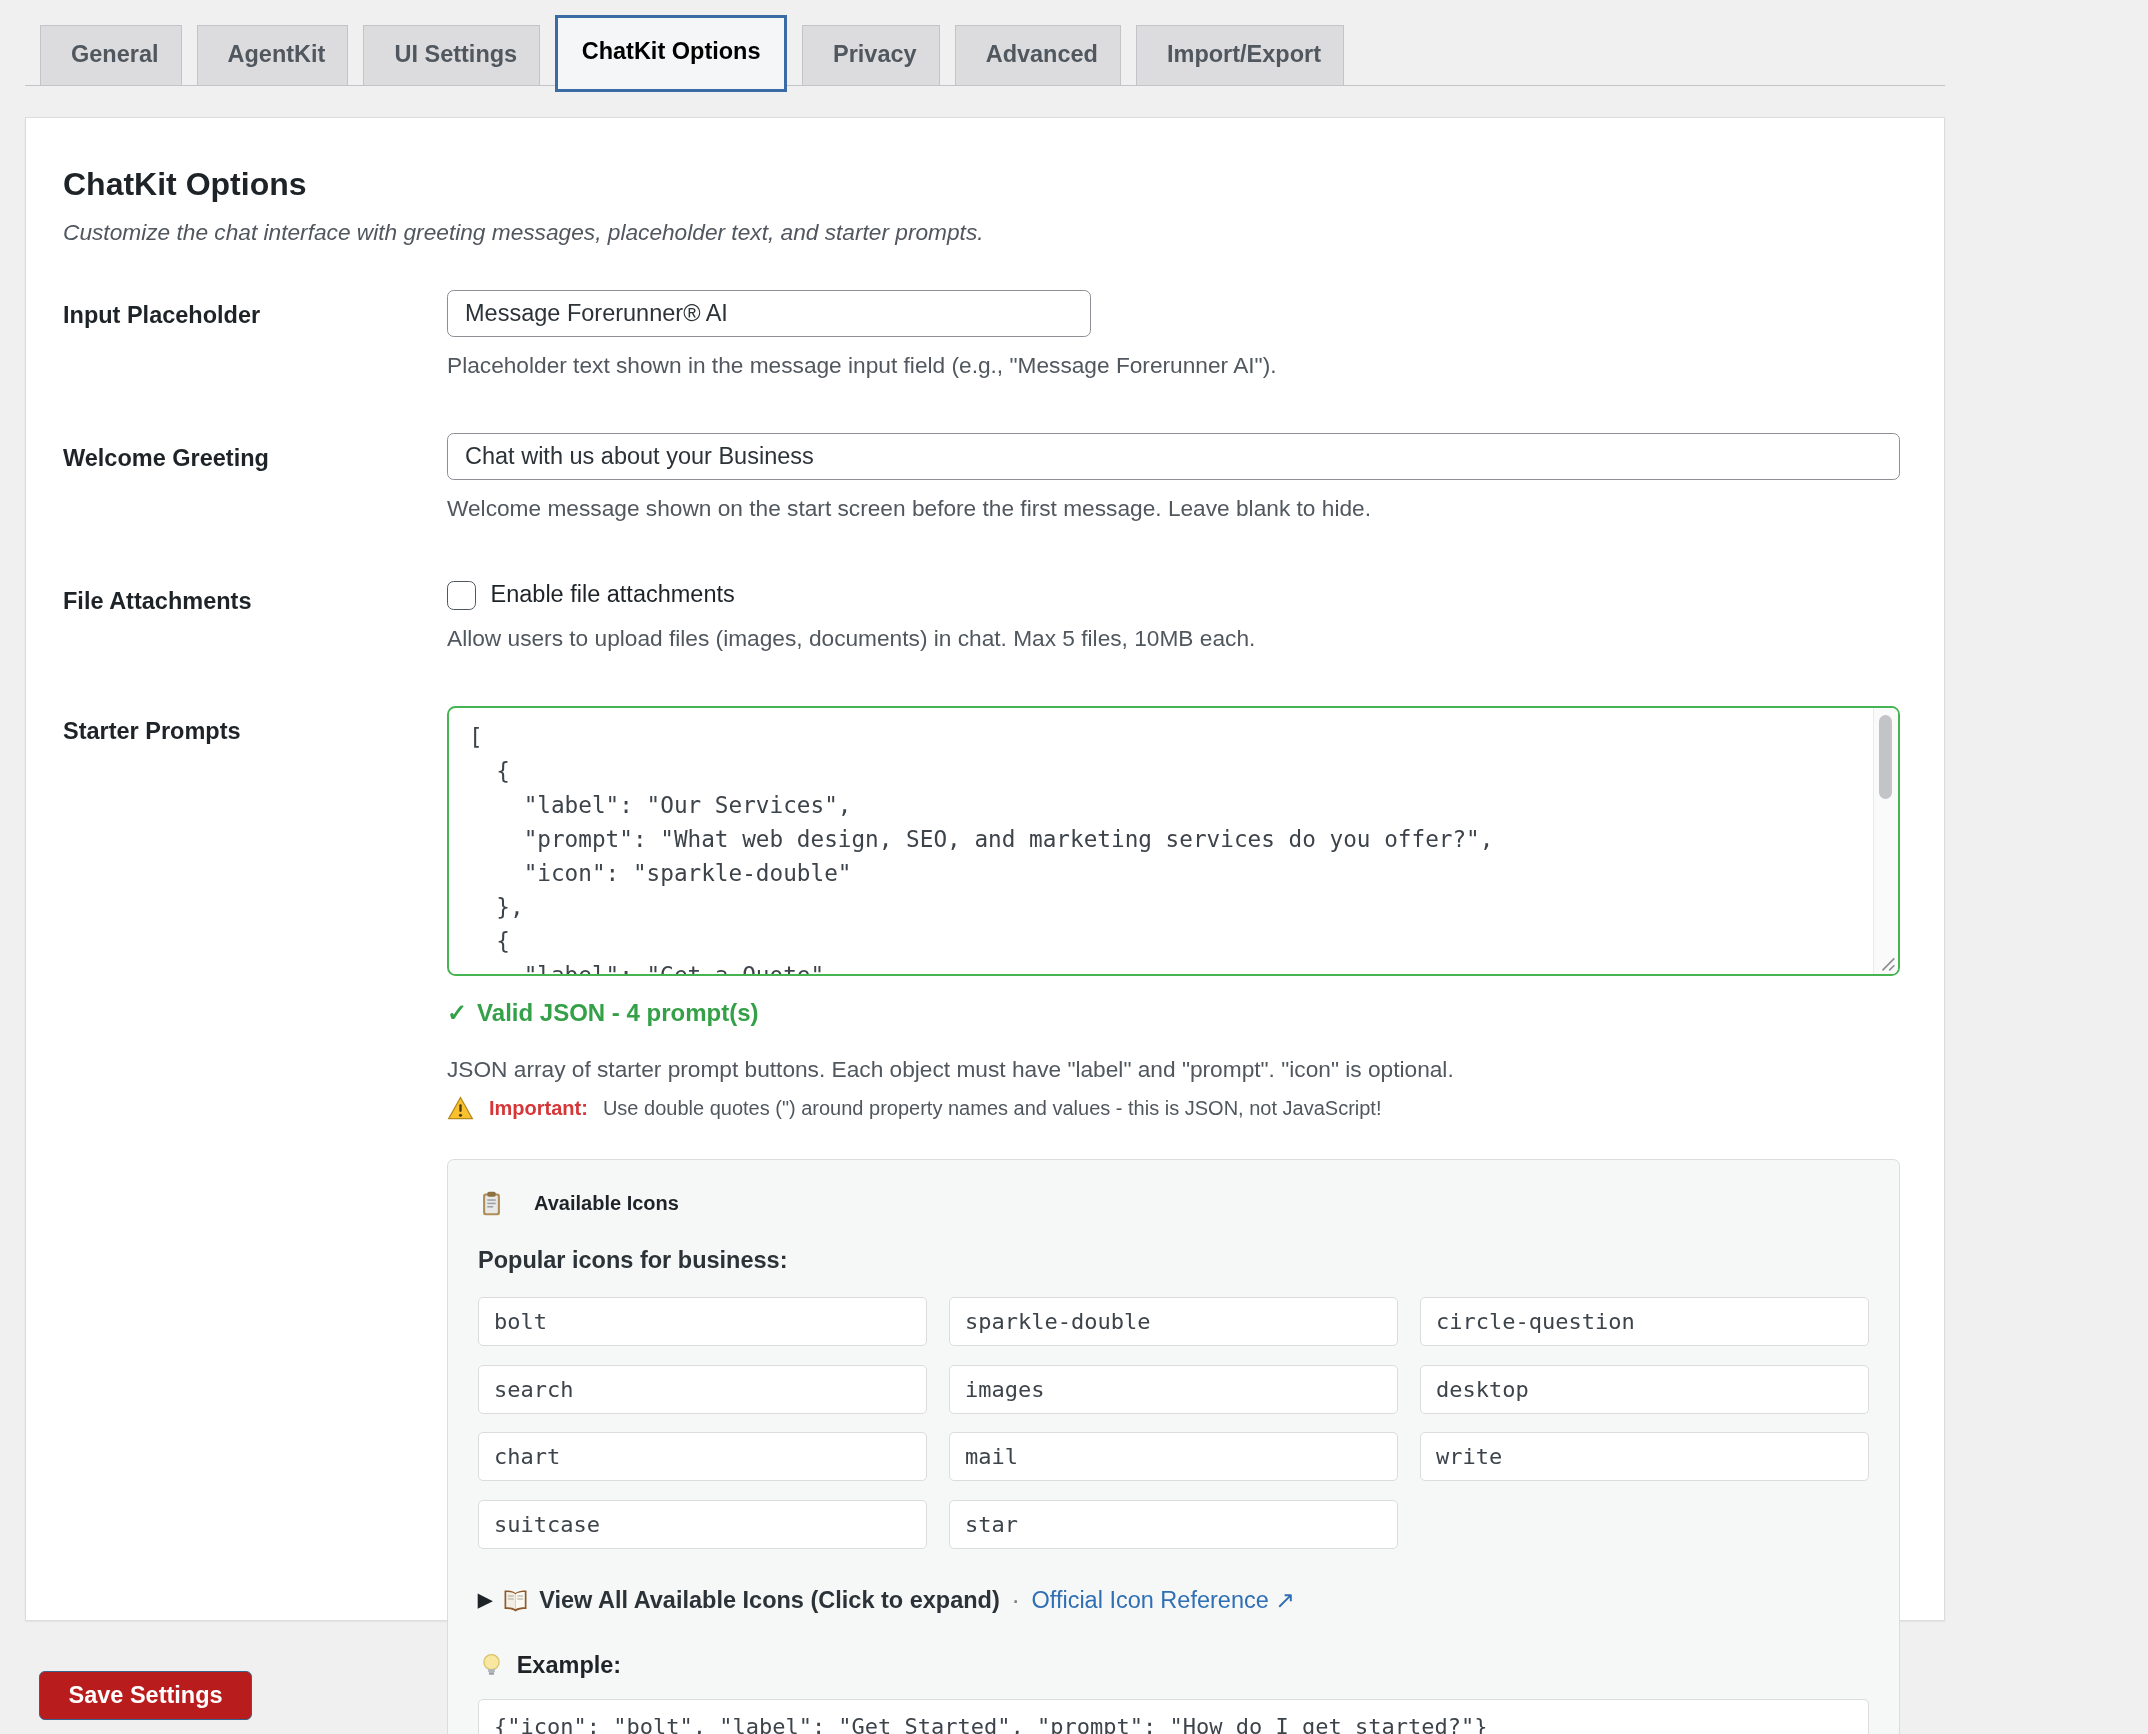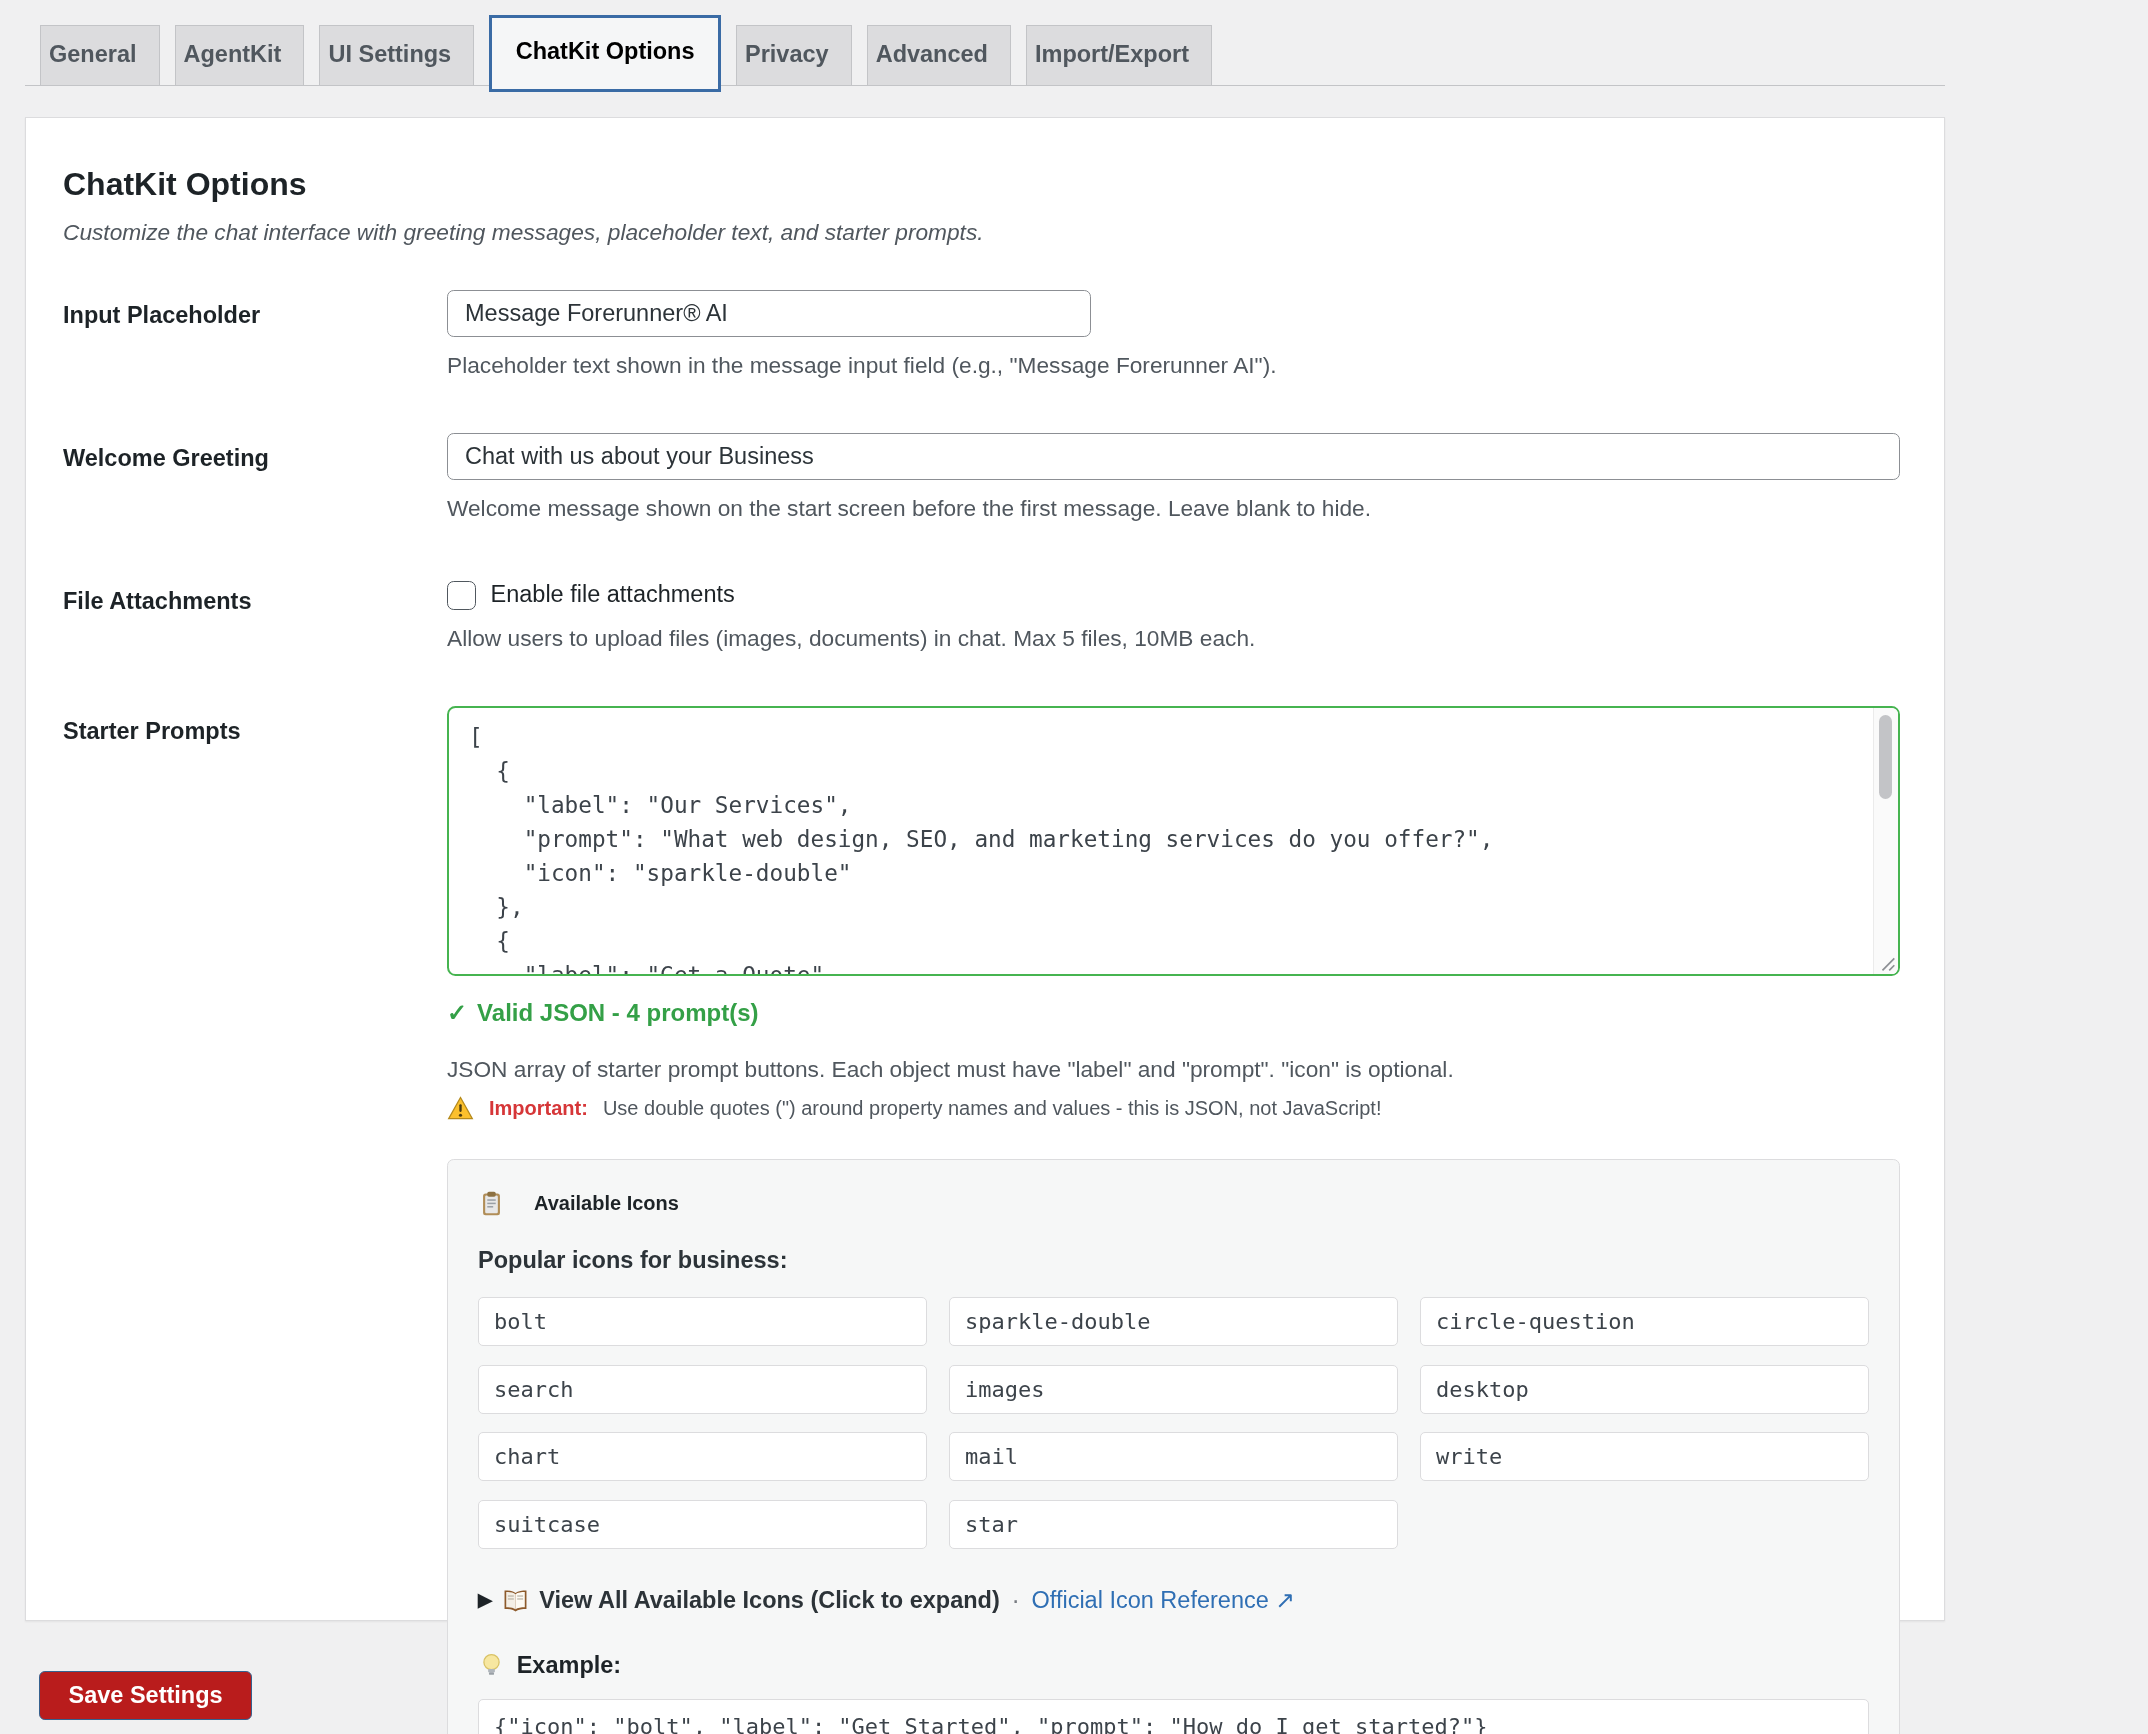--- a/index.html
+++ b/index.html
@@ -29,21 +29,21 @@
     gap: 15px;
   }
   .tab {
     font-family: "Liberation Sans", sans-serif;
     font-size: 23.5px;
     font-weight: bold;
     color: #50575e;
     background: #dcdcde;
     border: 0.8px solid #c3c4c7;
     border-bottom: none;
-    padding: 15px 22px 17px 8px;
+    padding: 15px 22px 17px 30px;
     cursor: pointer;
     white-space: nowrap;
   }
   .tab.active {
     background: #f5f6f7;
     color: #000;
     border: 3.4px solid #3a6ba5;
     padding: 20px 23.5px 23.5px 23.5px;
     margin-bottom: -6.7px;
     position: relative;

